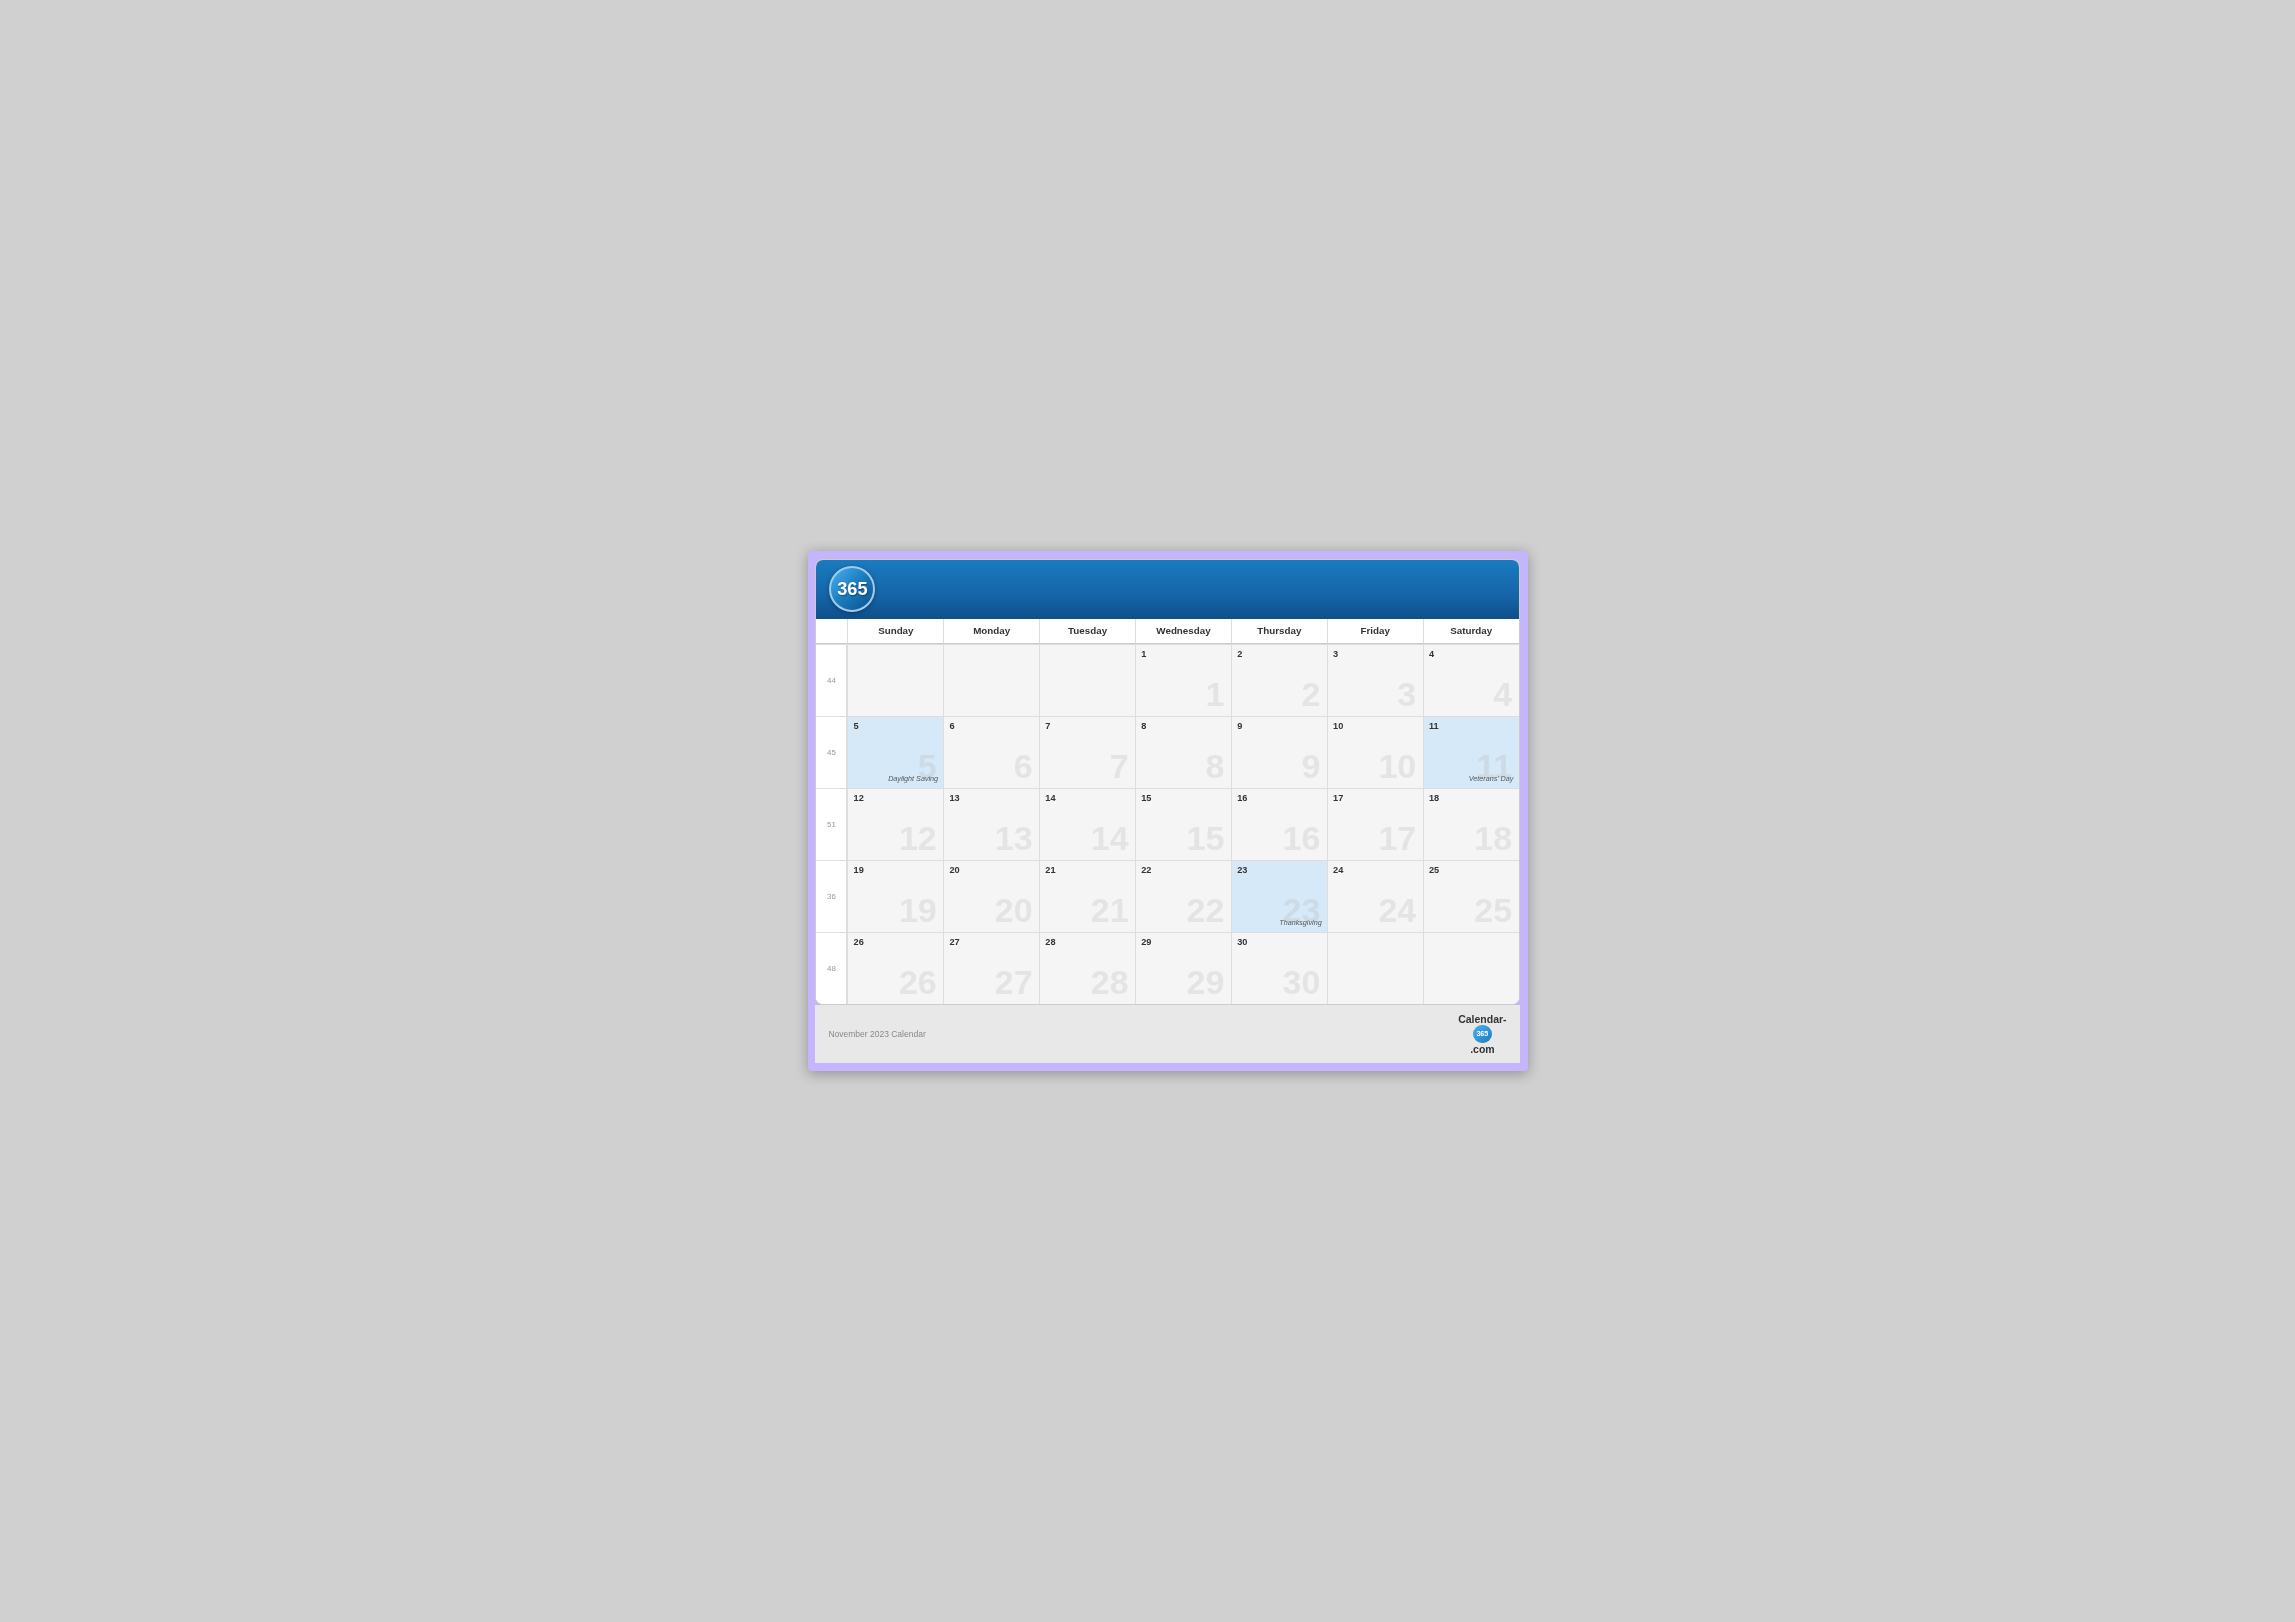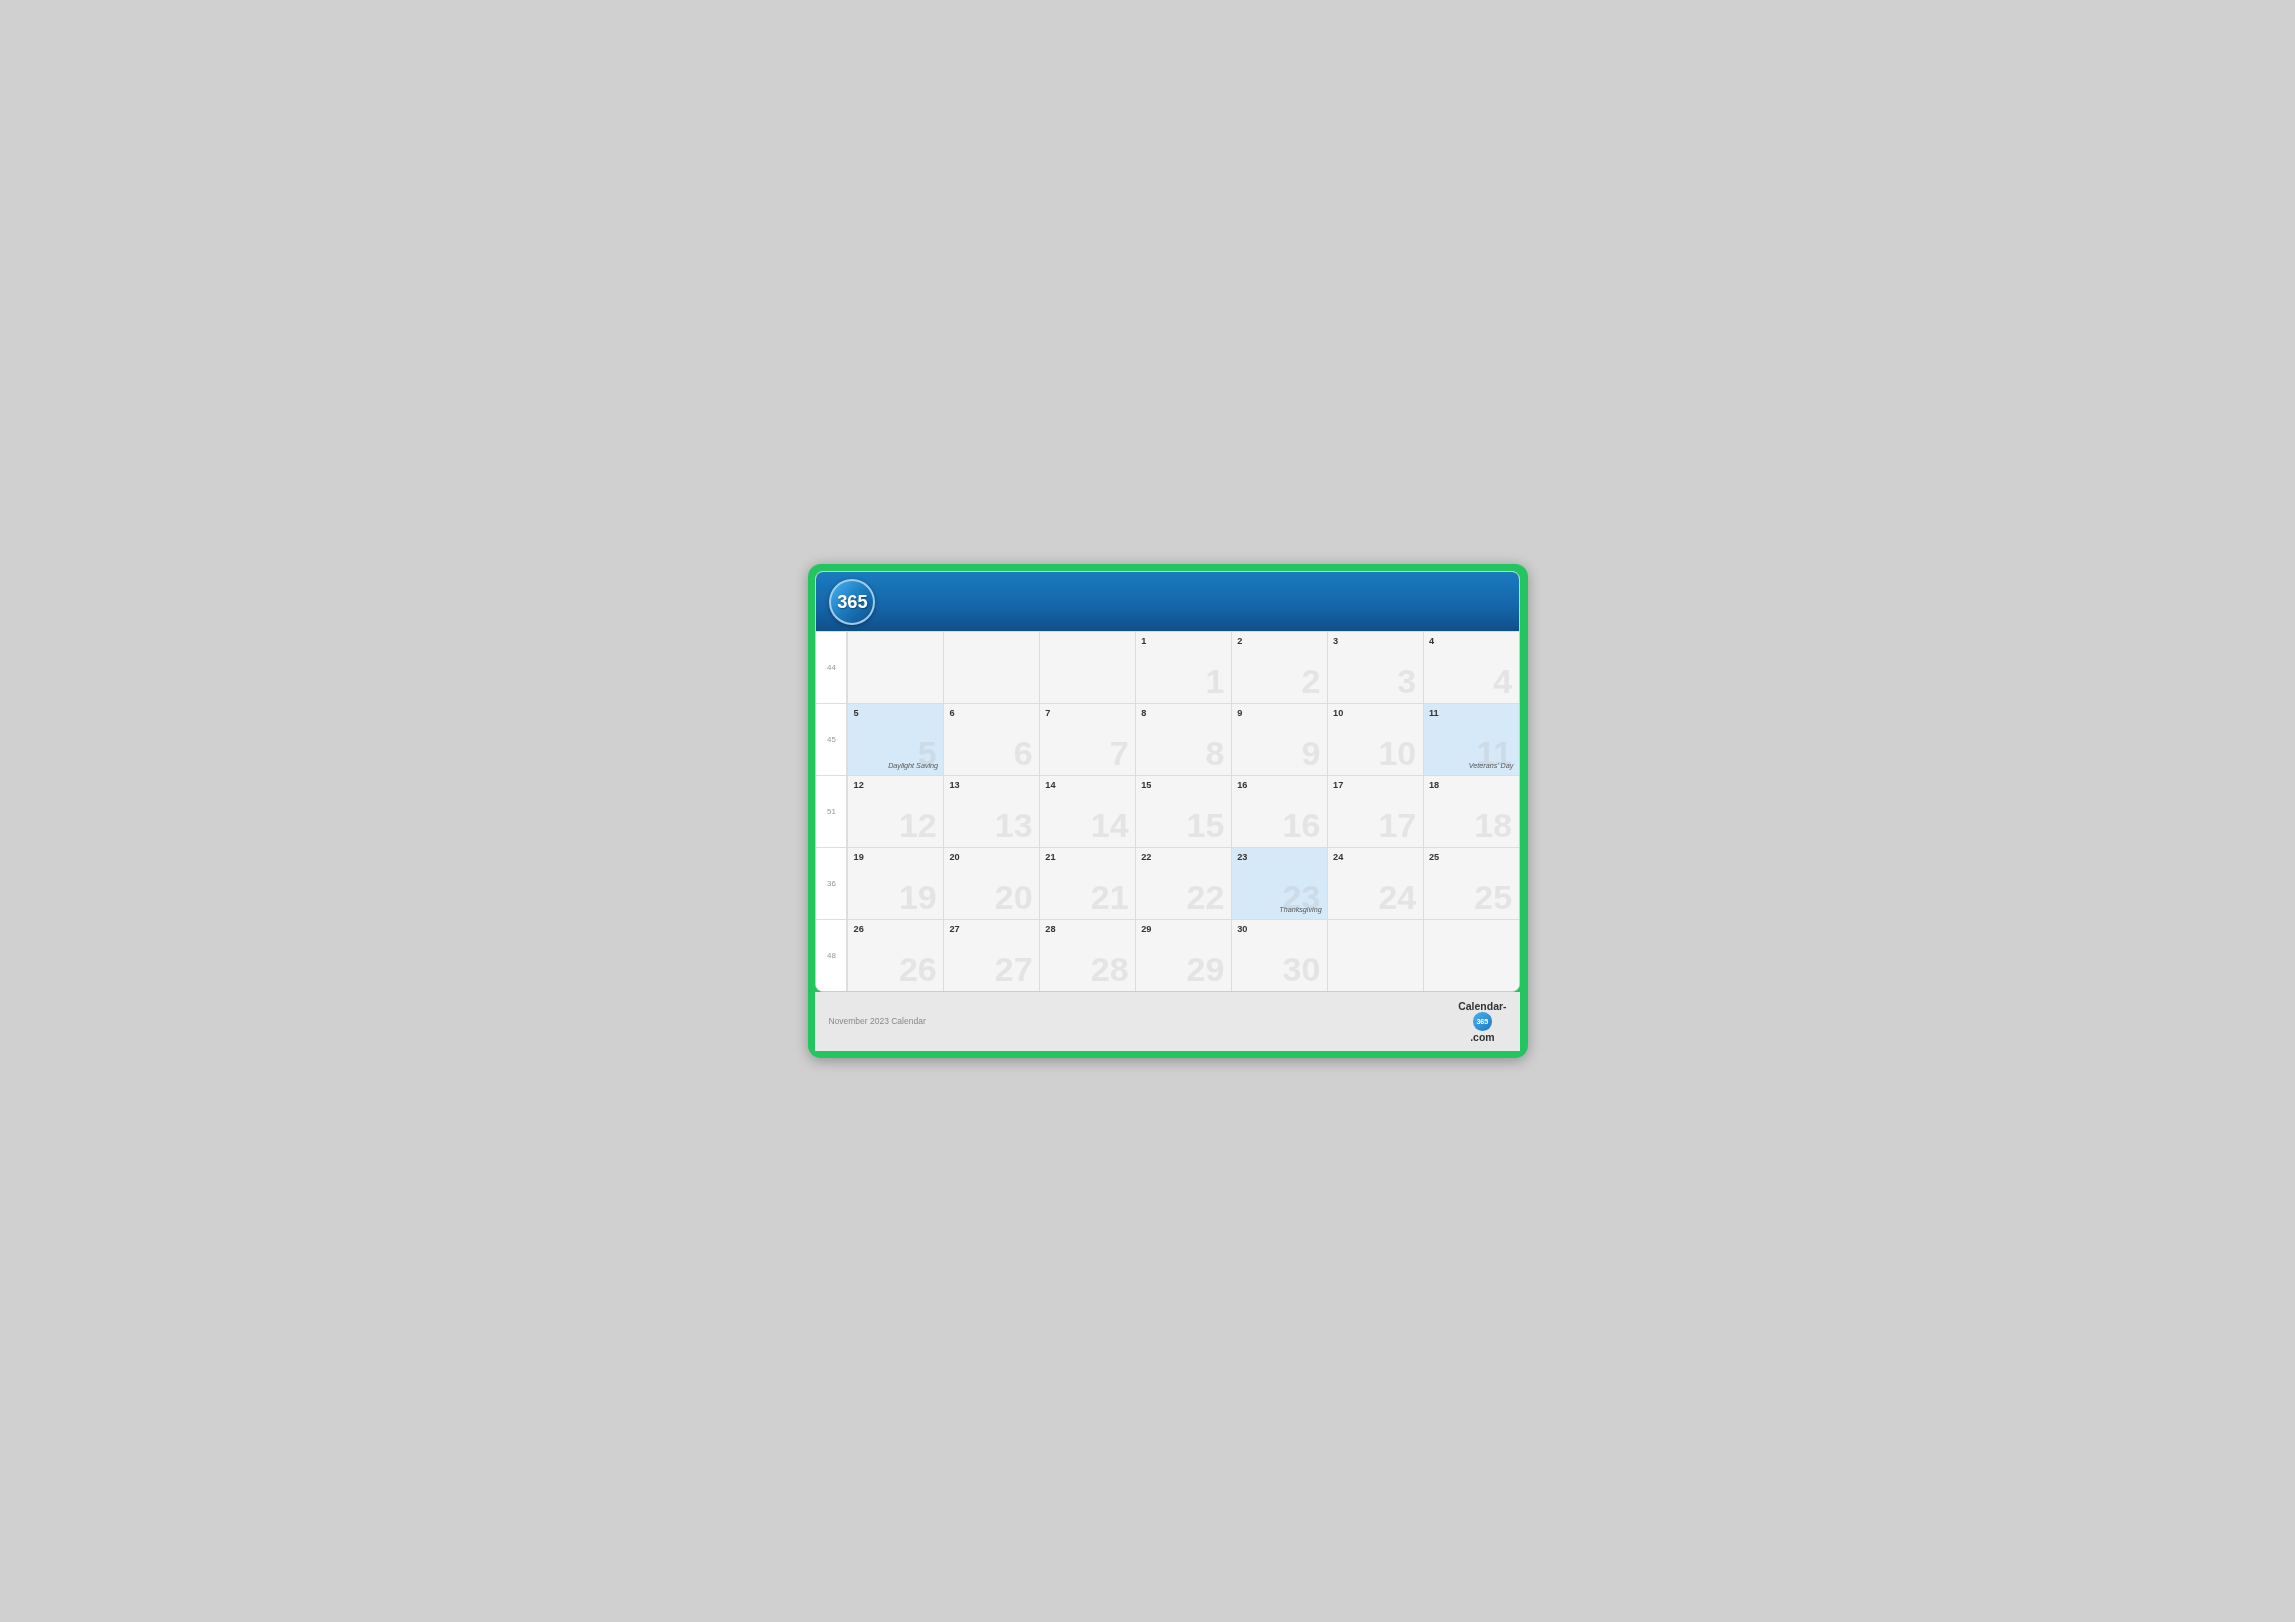--- a/index.html
+++ b/index.html
@@ -7,22 +7,22 @@
       background: #d0d0d0;
       font-family: Arial, Helvetica, sans-serif;
       display: flex;
       flex-direction: column;
       align-items: center;
       justify-content: center;
       min-height: 100vh;
       padding: 13px;
     }
     .page-wrapper {
-      background: #22c55e;
-      border-radius: 13px;
+      background: #c4b5fd;
+      border-radius: 4px;
       padding: 7.9px;
       width: 100%;
       max-width: 720px;
       box-shadow: 0 2.6px 13px rgba(0,0,0,0.3);
       margin-left: 40px;
     }
     .calendar-container {
       background: #fff;
       border-radius: 7.9px;
       overflow: hidden;
@@ -169,20 +169,30 @@
 </head>
 <body>
 
 <div class="page-wrapper">
   <div class="calendar-container">
 
     <div class="calendar-header">
       <div class="logo-circle">365</div>
     </div>
 
+    <div class="day-headers">
+      <div class="week-num-header"></div>
+      <div class="day-header">Sunday</div>
+      <div class="day-header">Monday</div>
+      <div class="day-header">Tuesday</div>
+      <div class="day-header">Wednesday</div>
+      <div class="day-header">Thursday</div>
+      <div class="day-header">Friday</div>
+      <div class="day-header">Saturday</div>
+    </div>
 
     <div class="calendar-grid" id="calendar-grid">
     <div class="week-num">44</div>
         <div class="calendar-cell"></div>
         <div class="calendar-cell"></div>
         <div class="calendar-cell"></div>
         <div class="calendar-cell">
           <span class="date-number">1</span>
           <div class="watermark-num">1</div>
         </div>

